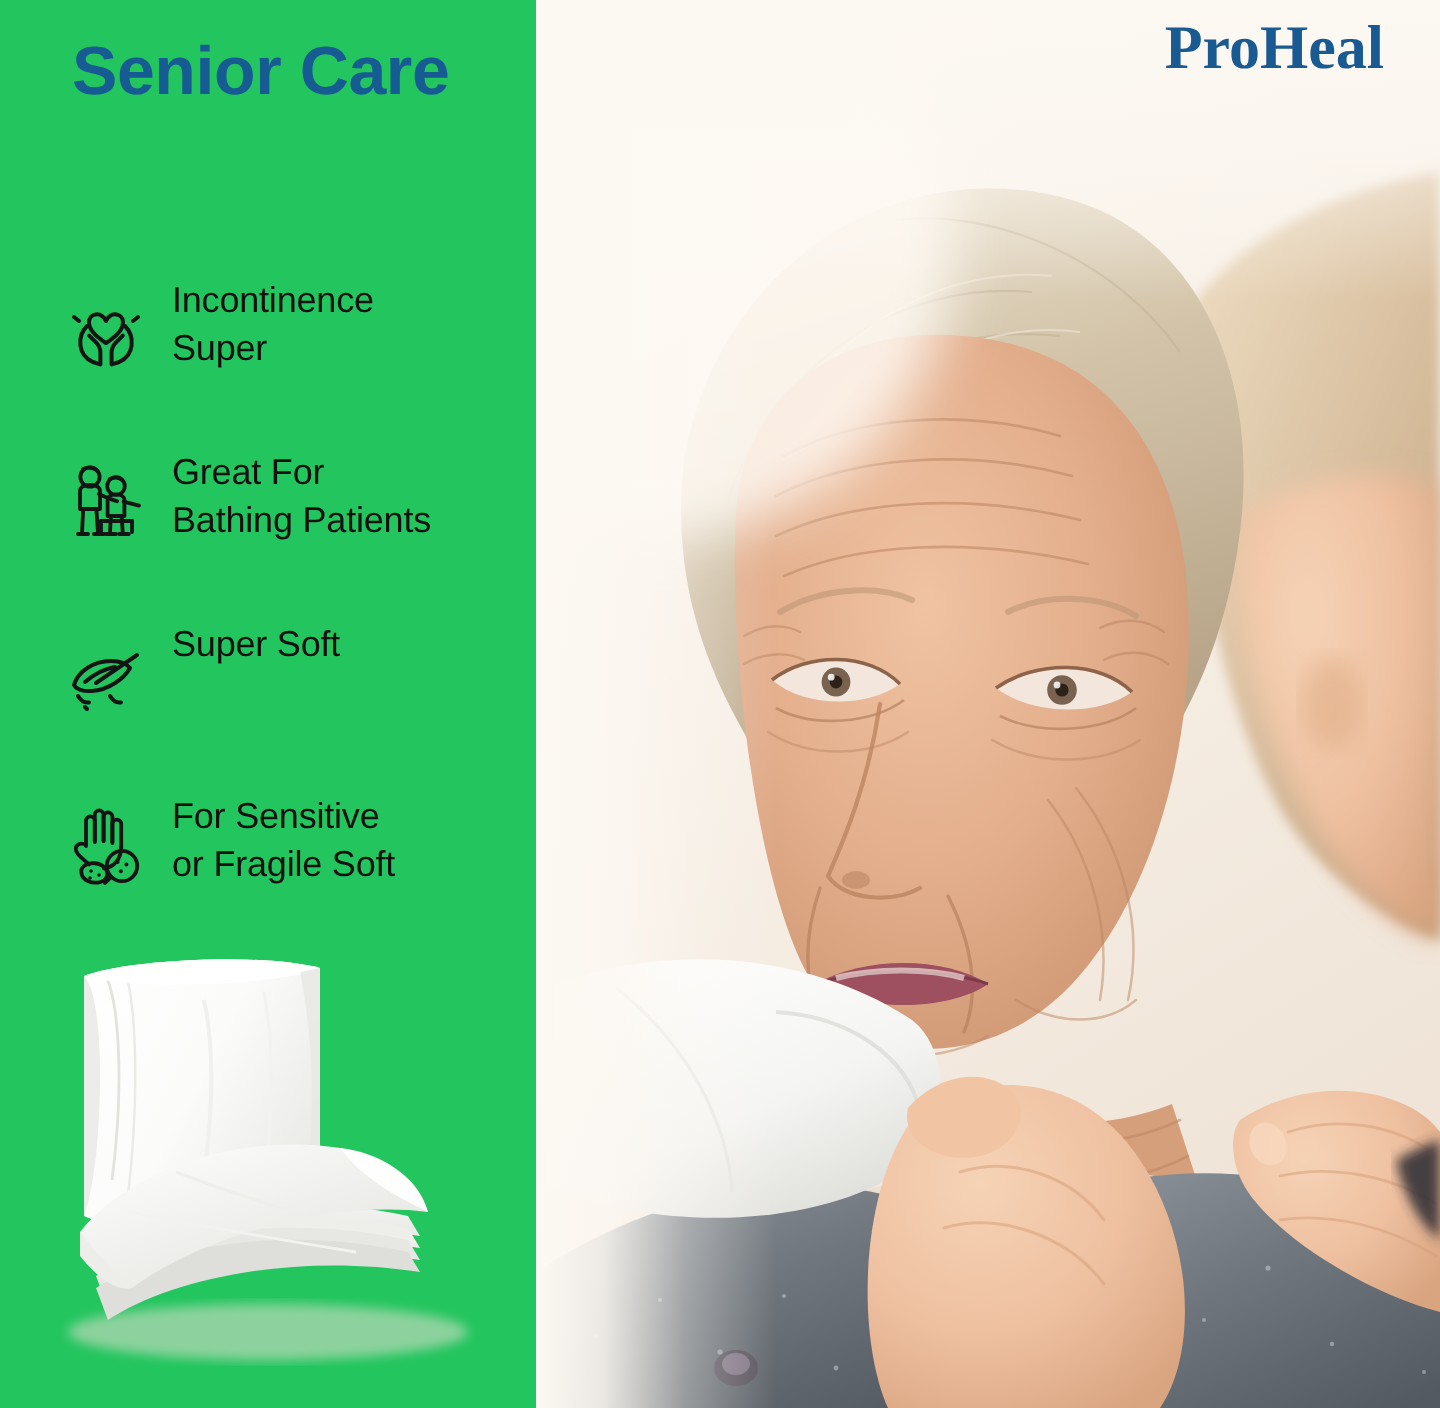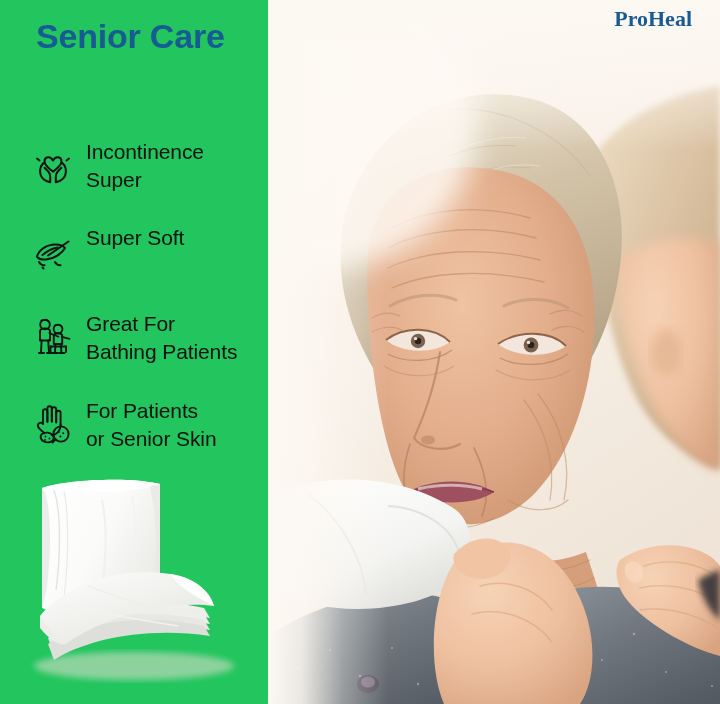--- a/index.html
+++ b/index.html
@@ -57,21 +57,21 @@
   }
   #heading .hline { display: block; white-space: nowrap; }
 
   
   #logo {
     position: absolute;
     right: 28px;
     top: 6px;
     color: #1a5a93;
     font-family: "Liberation Serif", serif;
-    font-size: 22px;
+    font-size: 31px;
     font-weight: bold;
     letter-spacing: 0px;
     white-space: nowrap;
   }
 
   
   #features {
     position: absolute;
     left: 28px;
     top: 136px;
@@ -89,21 +89,21 @@
     width: 58px;
     height: 58px;
     display: flex;
     align-items: center;
     justify-content: flex-start;
   }
   .feature .ficon svg { display:block; }
   .feature .flabel {
     flex: 1 1 auto;
     color: #111111;
-    font-size: 21px;
+    font-size: 18px;
     line-height: 1.34;
     padding-top: 2px;
     letter-spacing: -0.1px;
   }
   .feature .flabel .l2 { display: block; }
 
   
   #product {
     position: absolute;
     left: 18px;
@@ -363,75 +363,75 @@
         </svg>
       </span>
       <span class="flabel">
         <span>Incontinence</span>
         <span class="l2">Super</span>
       </span>
     </div>
 
     <div class="feature">
       <span class="ficon">
+        <svg width="50" height="50" viewBox="0 0 50 50" fill="none" stroke="#141414" stroke-width="1.9" stroke-linecap="round" stroke-linejoin="round">
+
+          <circle cx="17" cy="12.5" r="4.8"></circle>
+          <path d="M13.4 8.6 C 15.6 7.4, 19 7.6, 20.6 9.4"></path>
+
+          <path d="M12 19.5 C 12 17.6, 14.2 16.4, 17 16.4 C 19.8 16.4, 22 17.6, 22 19.5 L 22 28.5 L 12 28.5 Z"></path>
+
+          <path d="M13.6 28.5 L 13 40.5"></path>
+          <path d="M20.2 28.5 L 21 40.5"></path>
+          <path d="M11 41 L 16 41"></path>
+          <path d="M19 41 L 24 41"></path>
+
+          <path d="M21.4 21 C 25 22.6, 28 24, 30.5 24.6"></path>
+
+          <circle cx="30" cy="17" r="4.4"></circle>
+          <path d="M26.8 13.6 C 28.8 12.4, 31.8 12.6, 33.2 14.2"></path>
+
+          <path d="M25.8 24 C 25.8 22.2, 27.6 21.2, 30 21.2 C 32.4 21.2, 34.2 22.2, 34.2 24 L 34.2 32 L 25.8 32 Z"></path>
+
+          <path d="M33.8 24.8 L 41.5 26.8"></path>
+
+          <path d="M27.4 32 L 27 40.5"></path>
+          <path d="M32.8 32 L 33.4 40.5"></path>
+          <path d="M25 41 L 30 41"></path>
+          <path d="M31.6 41 L 36.4 41"></path>
+
+          <path d="M22.5 34.5 L 38 34.5"></path>
+          <path d="M22.5 34.5 L 22.5 40"></path>
+          <path d="M38 34.5 L 38 40"></path>
+        </svg>
+      </span>
+      <span class="flabel">
+        <span>Great For</span>
+        <span class="l2">Bathing Patients</span>
+      </span>
+    </div>
+
+    <div class="feature">
+      <span class="ficon">
         <svg width="50" height="50" viewBox="0 0 50 50" fill="none" stroke="#141414" stroke-width="2" stroke-linecap="round" stroke-linejoin="round">
 
           <path d="M9 30.5 C 11 23.5, 19 18.5, 27.5 18.5 C 32 18.5, 35.5 20, 37 22 C 34 27.5, 26 33, 18 33.5 C 13.5 33.8, 10 32.6, 9 30.5 Z"></path>
 
           <path d="M20 29.5 L 40.5 15.5"></path>
 
           <path d="M14.5 29 C 18.5 25.5, 24 22.5, 29.5 21.5"></path>
 
           <path d="M11 36 C 12.5 38.5, 14.5 39.5, 16.5 39.2"></path>
           <path d="M27 36 C 28.5 38.5, 30.5 39.5, 32.5 39.2"></path>
           <path d="M14.5 41.5 L 15.5 42.5"></path>
         </svg>
       </span>
       <span class="flabel">
         <span>Super Soft</span>
         <span class="l2"></span>
-      </span>
-    </div>
-
-    <div class="feature">
-      <span class="ficon">
-        <svg width="50" height="50" viewBox="0 0 50 50" fill="none" stroke="#141414" stroke-width="1.9" stroke-linecap="round" stroke-linejoin="round">
-
-          <circle cx="17" cy="12.5" r="4.8"></circle>
-          <path d="M13.4 8.6 C 15.6 7.4, 19 7.6, 20.6 9.4"></path>
-
-          <path d="M12 19.5 C 12 17.6, 14.2 16.4, 17 16.4 C 19.8 16.4, 22 17.6, 22 19.5 L 22 28.5 L 12 28.5 Z"></path>
-
-          <path d="M13.6 28.5 L 13 40.5"></path>
-          <path d="M20.2 28.5 L 21 40.5"></path>
-          <path d="M11 41 L 16 41"></path>
-          <path d="M19 41 L 24 41"></path>
-
-          <path d="M21.4 21 C 25 22.6, 28 24, 30.5 24.6"></path>
-
-          <circle cx="30" cy="17" r="4.4"></circle>
-          <path d="M26.8 13.6 C 28.8 12.4, 31.8 12.6, 33.2 14.2"></path>
-
-          <path d="M25.8 24 C 25.8 22.2, 27.6 21.2, 30 21.2 C 32.4 21.2, 34.2 22.2, 34.2 24 L 34.2 32 L 25.8 32 Z"></path>
-
-          <path d="M33.8 24.8 L 41.5 26.8"></path>
-
-          <path d="M27.4 32 L 27 40.5"></path>
-          <path d="M32.8 32 L 33.4 40.5"></path>
-          <path d="M25 41 L 30 41"></path>
-          <path d="M31.6 41 L 36.4 41"></path>
-
-          <path d="M22.5 34.5 L 38 34.5"></path>
-          <path d="M22.5 34.5 L 22.5 40"></path>
-          <path d="M38 34.5 L 38 40"></path>
-        </svg>
-      </span>
-      <span class="flabel">
-        <span>Great For</span>
-        <span class="l2">Bathing Patients</span>
       </span>
     </div>
 
     <div class="feature">
       <span class="ficon">
         <svg width="50" height="50" viewBox="0 0 50 50" fill="none" stroke="#141414" stroke-width="1.9" stroke-linecap="round" stroke-linejoin="round">
 
           <path d="M15 25 L 15 12.5 C 15 11.2, 16 10.2, 17.2 10.2 C 18.4 10.2, 19.4 11.2, 19.4 12.5 L 19.4 23"></path>
           <path d="M19.4 22.5 L 19.4 9.5 C 19.4 8.2, 20.4 7.2, 21.6 7.2 C 22.8 7.2, 23.8 8.2, 23.8 9.5 L 23.8 22.5"></path>
           <path d="M23.8 22.5 L 23.8 10.5 C 23.8 9.2, 24.8 8.2, 26 8.2 C 27.2 8.2, 28.2 9.2, 28.2 10.5 L 28.2 23"></path>
@@ -446,22 +446,22 @@
           <circle cx="17" cy="41" r="0.9" fill="#141414" stroke="none"></circle>
 
           <circle cx="33" cy="35" r="7.6"></circle>
           <circle cx="30.8" cy="33" r="1" fill="#141414" stroke="none"></circle>
           <circle cx="35.2" cy="34.2" r="1" fill="#141414" stroke="none"></circle>
           <circle cx="32.4" cy="37.6" r="1" fill="#141414" stroke="none"></circle>
           <path d="M27.6 40.4 L 24.5 43.5"></path>
         </svg>
       </span>
       <span class="flabel">
-        <span>For Patients</span>
-        <span class="l2">or Senior Skin</span>
+        <span>For Sensitive</span>
+        <span class="l2">or Fragile Soft</span>
       </span>
     </div>
 
   </div>
 
   <div id="product">
     <svg viewBox="0 0 230 220" aria-hidden="true">
       <defs>
         <linearGradient id="clothFaceA" x1="0" y1="0" x2="1" y2="0.6">
           <stop offset="0%" stop-color="#ffffff"></stop>

